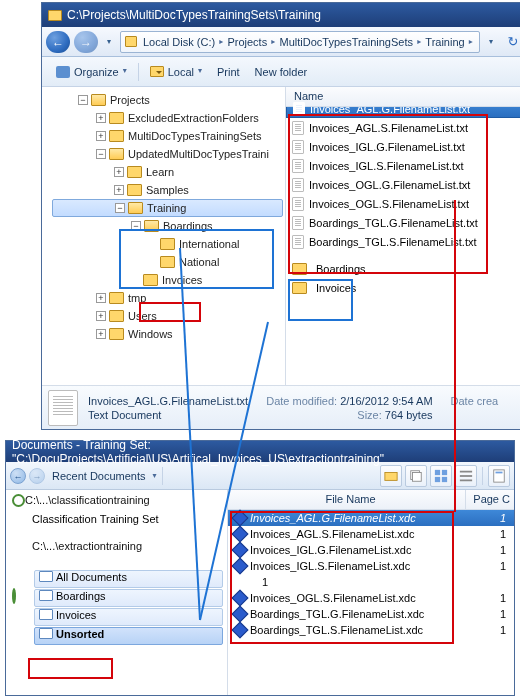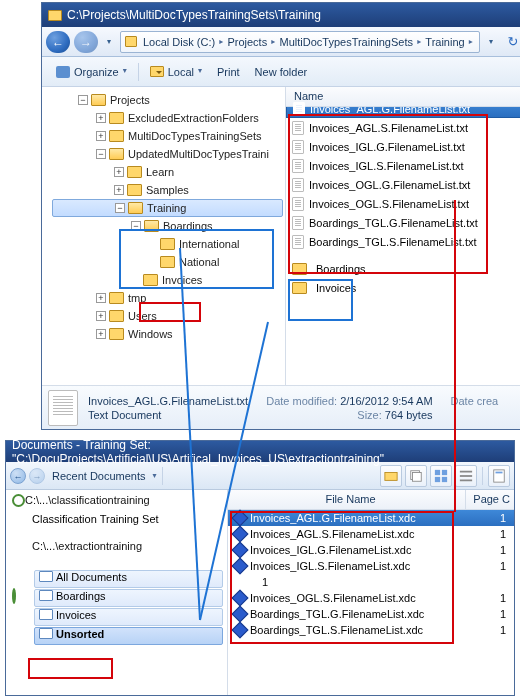--- a/index.html
+++ b/index.html
@@ -87,21 +87,21 @@
   .sm-folder { width: 14px; height: 11px; border: 1px solid #5d88be; background: #fff; border-radius: 1px; margin-right: 3px; }
   .red-box-unsorted { position: absolute; left: 22px; top: 168px; width: 85px; height: 21px; border: 2px solid #d4040a; pointer-events: none; }
 
   .app-files { flex: 1; position: relative; }
   .app-cols { height: 20px; display: flex; border-bottom: 1px solid #d4dde9; background: linear-gradient(#fbfcfe,#ecf1f8); }
   .app-col-name { flex: 1; padding: 3px 0 0 8px; border-right: 1px solid #d4dde9; text-align: center; color: #16365c; }
   .app-col-page { width: 48px; padding: 3px 4px 0 4px; color: #16365c; text-align: right; }
   .app-row { height: 16px; display: flex; align-items: center; }
   .app-row .name { flex: 1; display: flex; align-items: center; gap: 4px; padding-left: 6px; }
   .app-row .page { width: 48px; text-align: right; padding-right: 8px; }
-  .app-row.sel { background: linear-gradient(#3e88d8,#2b6fc0); color: #fff; }
+  .app-row.sel { background: linear-gradient(#3e88d8,#2b6fc0); color: #fff; font-style: italic; }
   .xdc-ic { width: 12px; height: 12px; background: #2a5bcc; transform: rotate(45deg); border: 1px solid #1a3a8a; }
   .red-box-app { position: absolute; left: 2px; top: 21px; width: 224px; height: 133px; border: 2px solid #d4040a; pointer-events: none; }
 
   
   svg.connectors { position: absolute; left: 0; top: 0; width: 520px; height: 700px; pointer-events: none; }
 </style>
 </head>
 <body>
 
 <div class="explorer">

